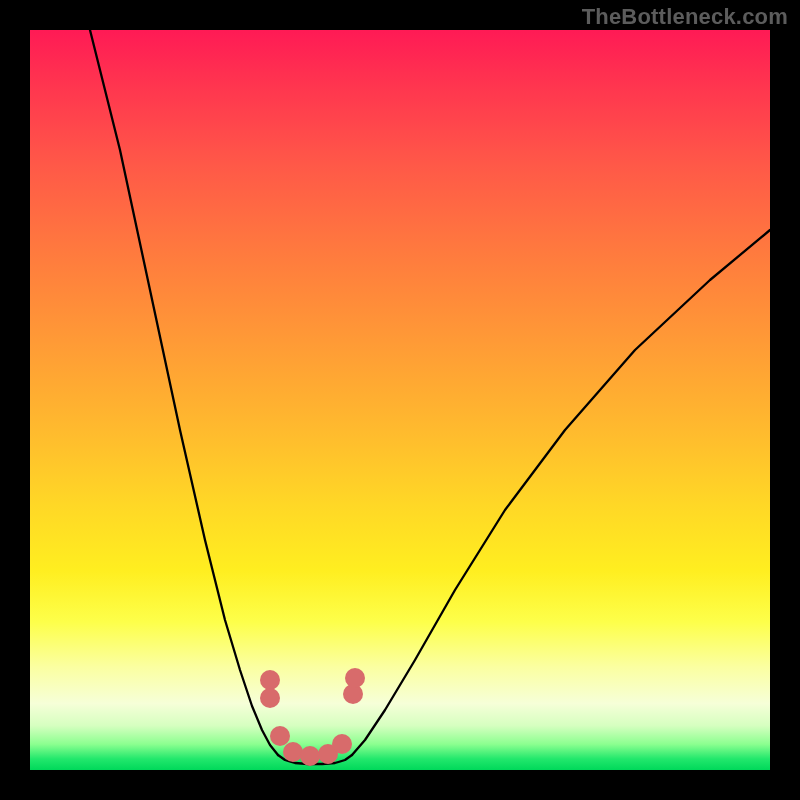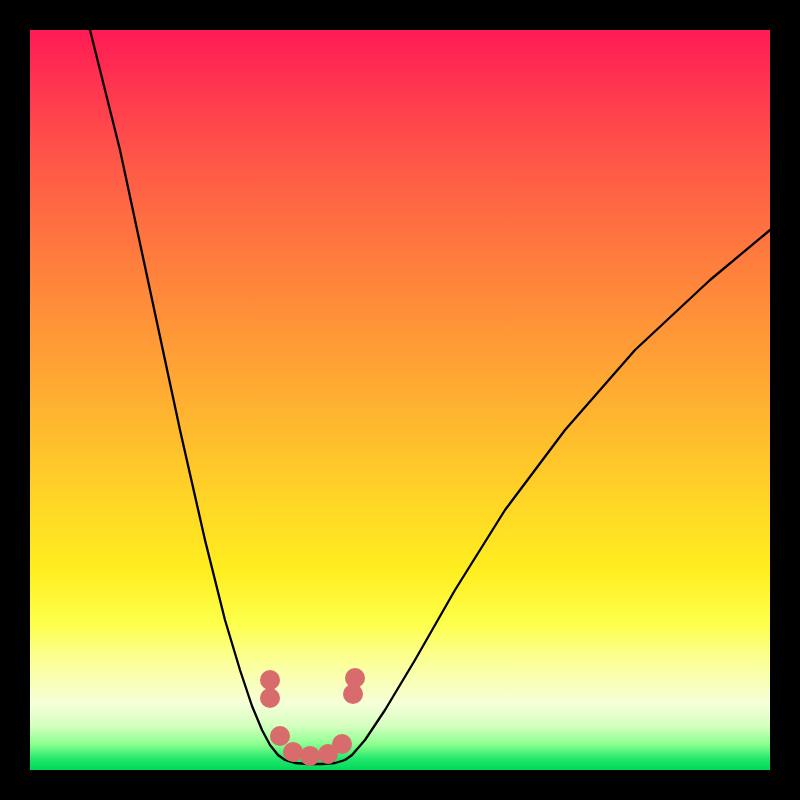--- a/index.html
+++ b/index.html
@@ -59,20 +59,21 @@
     top: 0;
     width: 740px;
     height: 740px;
     overflow: visible;
   }
 </style>
 </head>
 <body>
 
 <div class="frame">
+  <div class="attribution">TheBottleneck.com</div>
   <div class="plot">
     <svg class="curve" viewBox="0 0 740 740">
       <g id="curve-paths">
           <path d="M60 0 L90 120 L120 260 L150 400 L175 510 L195 590 L210 640 L222 676 L232 700 L240 715 L248 725" fill="none" stroke="#000" stroke-width="2.3" stroke-linecap="round" stroke-linejoin="round"></path>
           <path d="M322 725 L335 710 L355 680 L385 630 L425 560 L475 480 L535 400 L605 320 L680 250 L740 200" fill="none" stroke="#000" stroke-width="2.3" stroke-linecap="round" stroke-linejoin="round"></path>
           <path d="M248 725 L255 730 L265 733 L278 734 L292 734 L305 733 L315 730 L322 725" fill="none" stroke="#000" stroke-width="2.3" stroke-linecap="round" stroke-linejoin="round"></path>
         </g>
       <g id="marker-dots">
           <circle cx="240" cy="650" r="10" fill="#d86b6b"></circle>
           <circle cx="240" cy="668" r="10" fill="#d86b6b"></circle>

